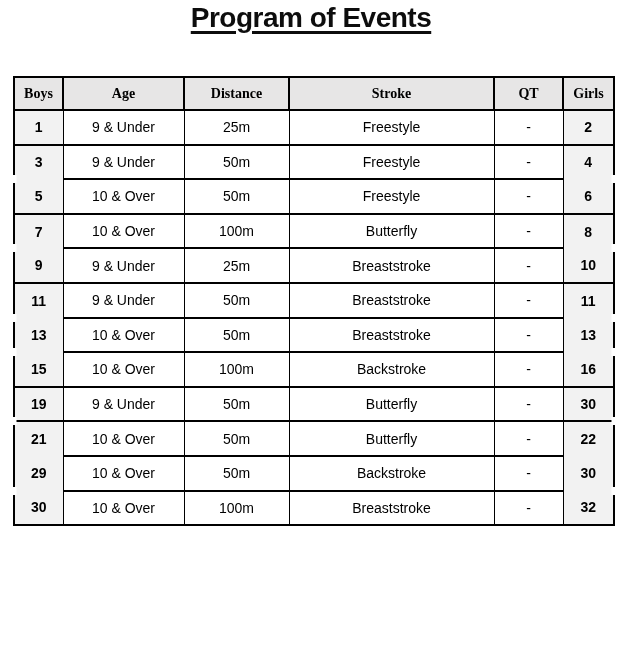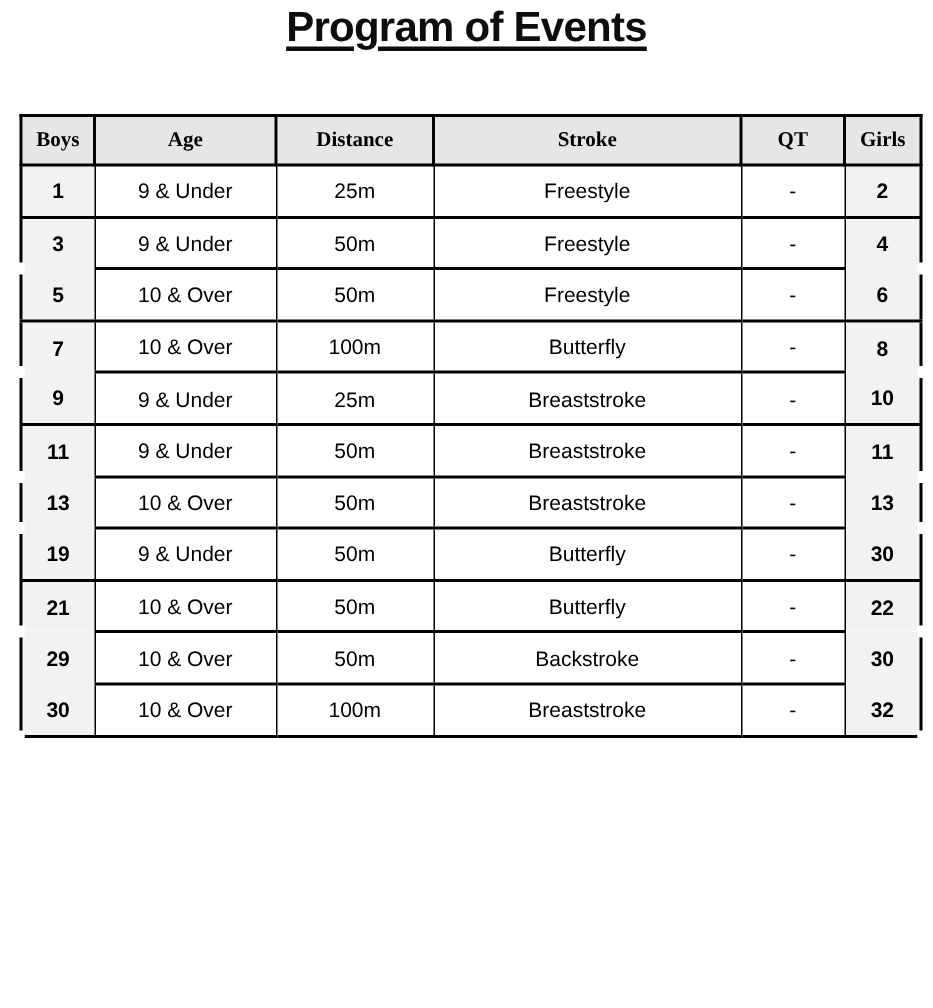--- a/index.html
+++ b/index.html
@@ -147,20 +147,28 @@
       </tr>
       <tr>
         <td class="side">13</td>
         <td>10 &amp; Over</td>
         <td>50m</td>
         <td>Breaststroke</td>
         <td>-</td>
         <td class="side">13</td>
       </tr>
       <tr class="group-end">
+        <td class="side">15</td>
+        <td>10 &amp; Over</td>
+        <td>100m</td>
+        <td>Backstroke</td>
+        <td>-</td>
+        <td class="side">16</td>
+      </tr>
+      <tr class="group-end">
         <td class="side">19</td>
         <td>9 &amp; Under</td>
         <td>50m</td>
         <td>Butterfly</td>
         <td>-</td>
         <td class="side">30</td>
       </tr>
       <tr>
         <td class="side">21</td>
         <td>10 &amp; Over</td>

